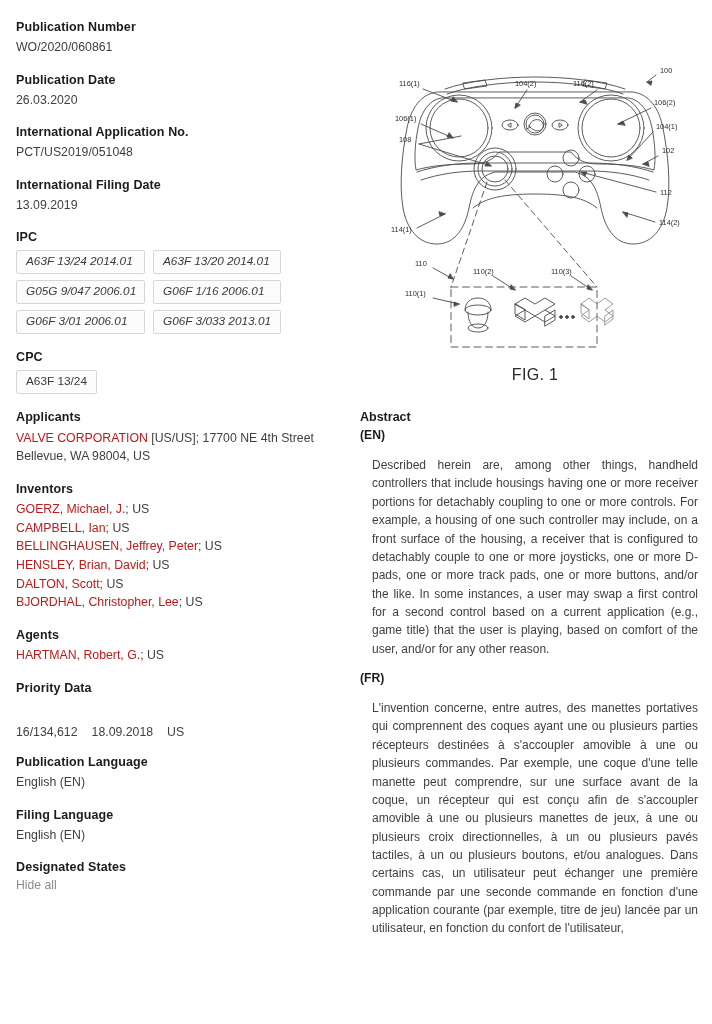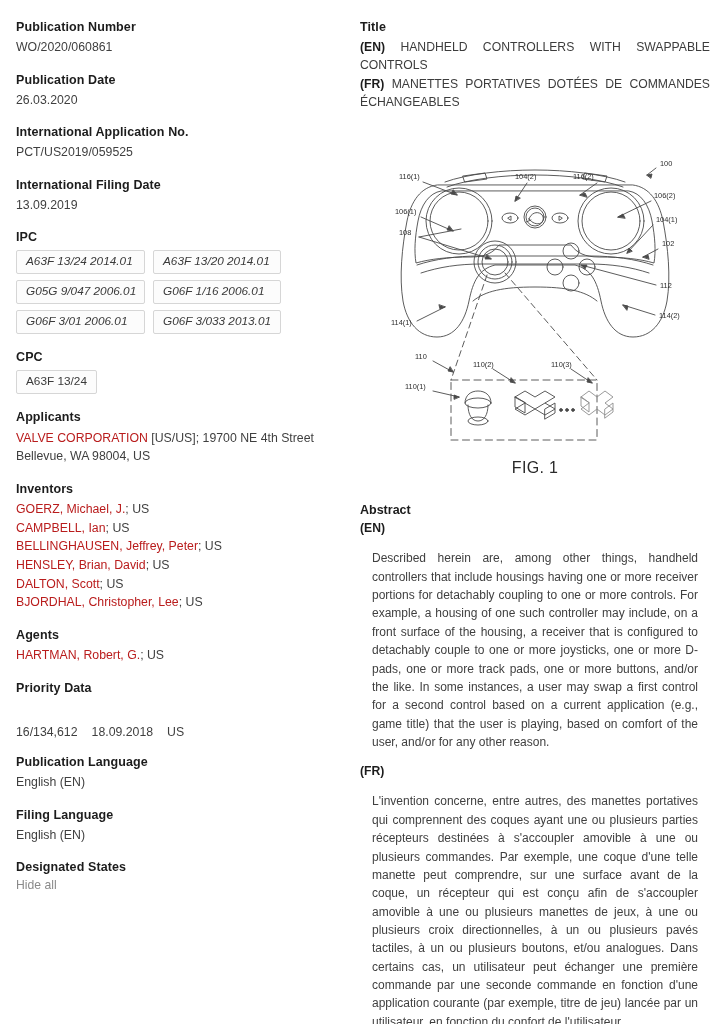--- a/index.html
+++ b/index.html
@@ -133,21 +133,21 @@
       <div class="field-value">WO/2020/060861</div>
     </div>
 
     <div class="field">
       <div class="field-label">Publication Date</div>
       <div class="field-value">26.03.2020</div>
     </div>
 
     <div class="field">
       <div class="field-label">International Application No.</div>
-      <div class="field-value">PCT/US2019/059525</div>
+      <div class="field-value">PCT/US2019/051048</div>
     </div>
 
     <div class="field">
       <div class="field-label">International Filing Date</div>
       <div class="field-value">13.09.2019</div>
     </div>
 
     <div class="field">
       <div class="field-label">IPC</div>
       <div class="ipc-grid">
@@ -163,21 +163,21 @@
     <div class="field">
       <div class="field-label">CPC</div>
       <div class="chips">
         <div class="chip">A63F 13/24</div>
       </div>
     </div>
 
     <div class="field">
       <div class="field-label">Applicants</div>
       <div class="name-line">
-        <b>VALVE CORPORATION</b><span> [US/US]; 19700 NE 4th Street</span>
+        <b>VALVE CORPORATION</b><span> [US/US]; 17700 NE 4th Street</span>
       </div>
       <div class="name-line">Bellevue, WA 98004, US</div>
     </div>
 
     <div class="field">
       <div class="field-label">Inventors</div>
       <div class="name-line">
         <b>GOERZ, Michael, J.</b><span>; US</span>
       </div>
       <div class="name-line">
@@ -223,31 +223,20 @@
 
     <div class="field">
       <div class="field-label">Designated States</div>
       <div class="muted-italic">Hide all</div>
     </div>
 
   </div>
 
   <div class="col-right">
 
-    <div class="field">
-      <div class="field-label">Title</div>
-      <div class="title-block just">
-        <span class="lang-tag">(EN)</span>
-        <span>HANDHELD CONTROLLERS WITH SWAPPABLE CONTROLS</span>
-      </div>
-      <div class="title-block just">
-        <span class="lang-tag">(FR)</span>
-        <span>MANETTES PORTATIVES DOTÉES DE COMMANDES ÉCHANGEABLES</span>
-      </div>
-    </div>
 
     <div class="fig-wrap">
       <svg width="320" height="330" viewBox="0 0 320 330">
         <g fill="none" stroke="#4a4a4a" stroke-width="0.9" stroke-linecap="round" stroke-linejoin="round">
 
           <path d="M62,60 C46,62 36,76 32,96 C27,122 24,152 28,176
                    C32,198 44,212 62,212 C80,212 90,196 94,176
                    C98,156 104,144 120,140 L200,140
                    C216,144 222,156 226,176 C230,196 240,212 258,212
                    C276,212 288,198 292,176 C296,152 293,122 288,96

